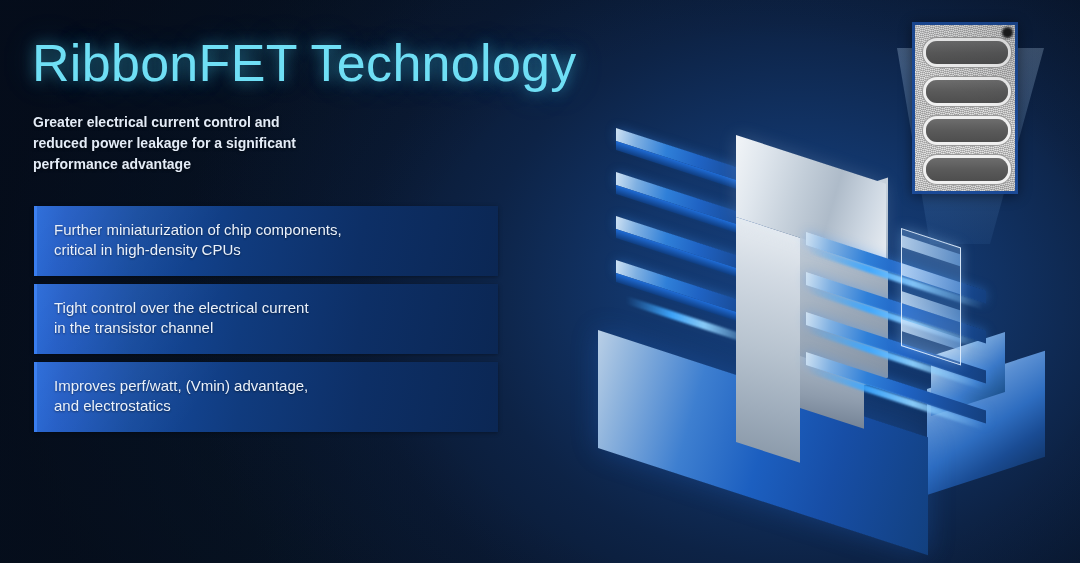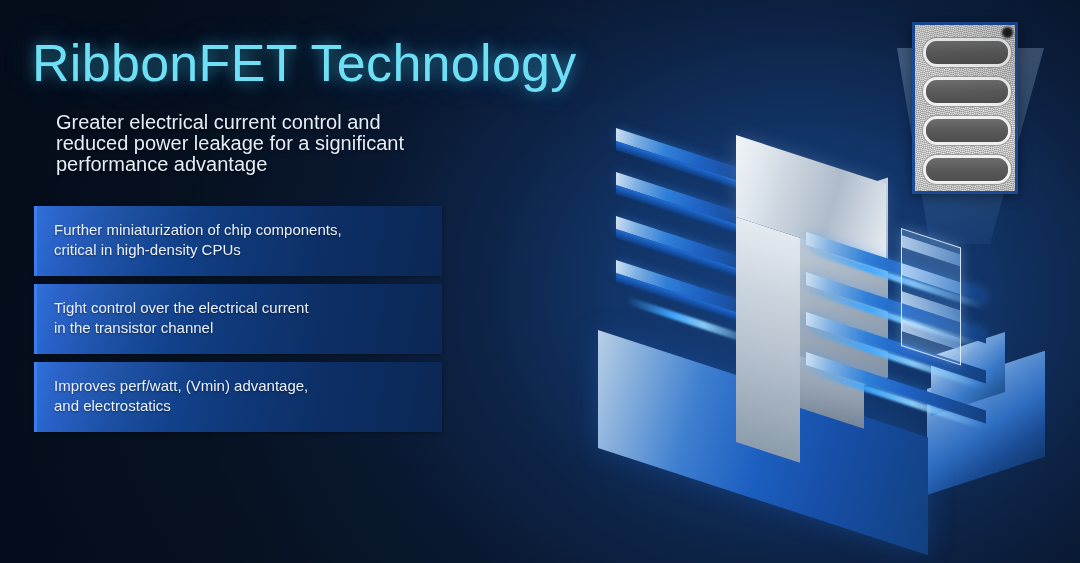--- a/index.html
+++ b/index.html
@@ -28,27 +28,26 @@
   
   #title {
     position:absolute; left:32px; top:33px;
     font-size:52px; font-weight:300; letter-spacing:.3px;
     color:#6fdff5;
     text-shadow:0 0 14px rgba(70,200,235,.55), 0 0 34px rgba(60,170,220,.30);
     white-space:nowrap;
   }
   #subtitle {
     position:absolute; left:33px; top:112px; width:380px;
-    font-size:20px; line-height:21px; font-weight:400;
+    font-size:14px; line-height:21px; font-weight:700;
     color:#e4ecf7;
     text-shadow:0 1px 3px rgba(0,0,0,.5);
-    margin-left:23px;
-  }
-
-  #bullets { position:absolute; left:34px; top:206px; width:408px; }
+  }
+
+  #bullets { position:absolute; left:34px; top:206px; width:464px; }
   .bullet {
     position:relative; height:70px; margin-bottom:8px;
     background:linear-gradient(100deg,#1d63d8 0%, #1a56c2 7%, #154a9e 22%, #103b7e 45%, #0d2f66 70%, #0b2754 100%);
     box-shadow:inset 3px 0 0 0 #2a74ef, 0 1px 4px rgba(0,0,0,.35);
     overflow:hidden;
   }
   .bullet::after {
     content:""; position:absolute; inset:0;
     background:linear-gradient(125deg, rgba(255,255,255,.09) 0%, rgba(255,255,255,0) 38%);
     pointer-events:none;

